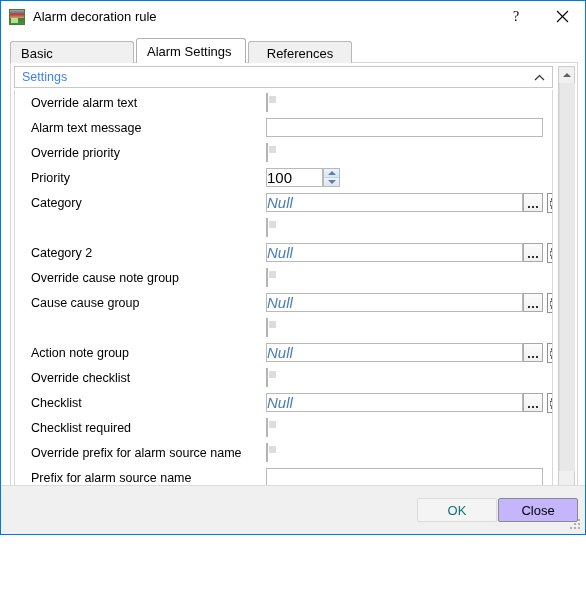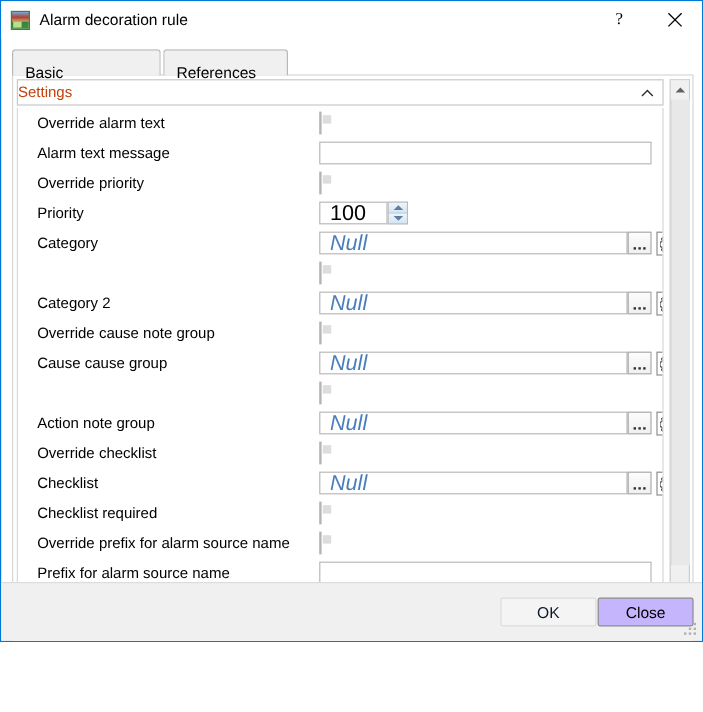--- a/index.html
+++ b/index.html
@@ -87,21 +87,21 @@
     left: 9px;
     top: 38px;
     height: 24px;
     display: flex;
     align-items: flex-end;
     z-index: 3;
   }
   .tab {
     height: 22px;
     line-height: 22px;
-    padding: 8px 10px;
+    padding: 1px 10px;
     min-width: 100px;
     box-sizing: border-box;
     font-size: 13px;
     color: #000;
     background: #f0f0f0;
     border: 1px solid #b8b8b8;
     border-bottom: none;
     border-radius: 3px 3px 0 0;
     margin-right: 2px;
     text-align: left;
@@ -110,21 +110,21 @@
   }
   .tab.active {
     background: #ffffff;
     height: 25px;
     line-height: 24px;
     border-color: #b0b0b0;
     z-index: 4;
   }
   .tab.basic { min-width: 124px; }
   .tab.alarm { min-width: 110px; }
-  .tab.refs  { min-width: 104px; }
+  .tab.refs  { min-width: 104px; text-align: center; }
 
   
   .tabpage {
     position: absolute;
     left: 9px;
     top: 61px;
     width: 568px;
     height: 477px;
     box-sizing: border-box;
     background: #ffffff;
@@ -140,21 +140,22 @@
     height: 22px;
     box-sizing: border-box;
     background: #ffffff;
     border: 1px solid #c8c8c8;
     display: flex;
     align-items: center;
     cursor: default;
   }
   .group-header-label {
     font-size: 12.5px;
-    color: #c2410c;
+    color: #3b82f6;
+    margin-left: 7px;
   }
   .group-chevron {
     margin-left: auto;
     margin-right: 7px;
     display: flex;
     align-items: center;
   }
 
   
   .proplist {
@@ -205,23 +206,23 @@
     background: #dddddd;
   }
 
   
   .textbox {
     height: 19px;
     box-sizing: border-box;
     border: 1px solid #b9b9b9;
     background: #ffffff;
     font-family: "Liberation Sans", sans-serif;
-    font-size: 18px;
+    font-size: 15px;
     color: #000;
-    padding: 0 8px;
+    padding: 0 0;
     outline: none;
   }
   .textbox.wide  { width: 277px; }
   .textbox.nullbox {
     width: 257px;
     color: #4a7ebb;
     font-style: italic;
   }
   .textbox.nullbox::placeholder {
     color: #4a7ebb;
@@ -352,21 +353,21 @@
     box-sizing: border-box;
     font-family: "Liberation Sans", sans-serif;
     font-size: 13px;
     border-radius: 2px;
     cursor: default;
     background: #f0f0f0;
   }
   .dlg-btn.ok {
     left: 416px;
     border: 1px solid #dcdcdc;
-    color: #0f172a;
+    color: #0f766e;
     background: #f4f4f4;
   }
   .dlg-btn.close {
     left: 497px;
     border: 1px solid #8a8a8a;
     color: #000000;
     background: #c4b5fd;
   }
   .grip {
     position: absolute;
@@ -400,20 +401,23 @@
           <line x1="1" y1="1" x2="12" y2="12" stroke="#000" stroke-width="1.1"></line>
           <line x1="12" y1="1" x2="1" y2="12" stroke="#000" stroke-width="1.1"></line>
         </svg>
       </div>
     </div>
   </div>
 
   <div class="tabstrip">
     <div class="tab basic">
       <span>Basic</span>
+    </div>
+    <div class="tab alarm active">
+      <span>Alarm Settings</span>
     </div>
     <div class="tab refs">
       <span>References</span>
     </div>
   </div>
 
   <div class="tabpage">
 
     <div class="group-header">
       <span class="group-header-label">Settings</span>

